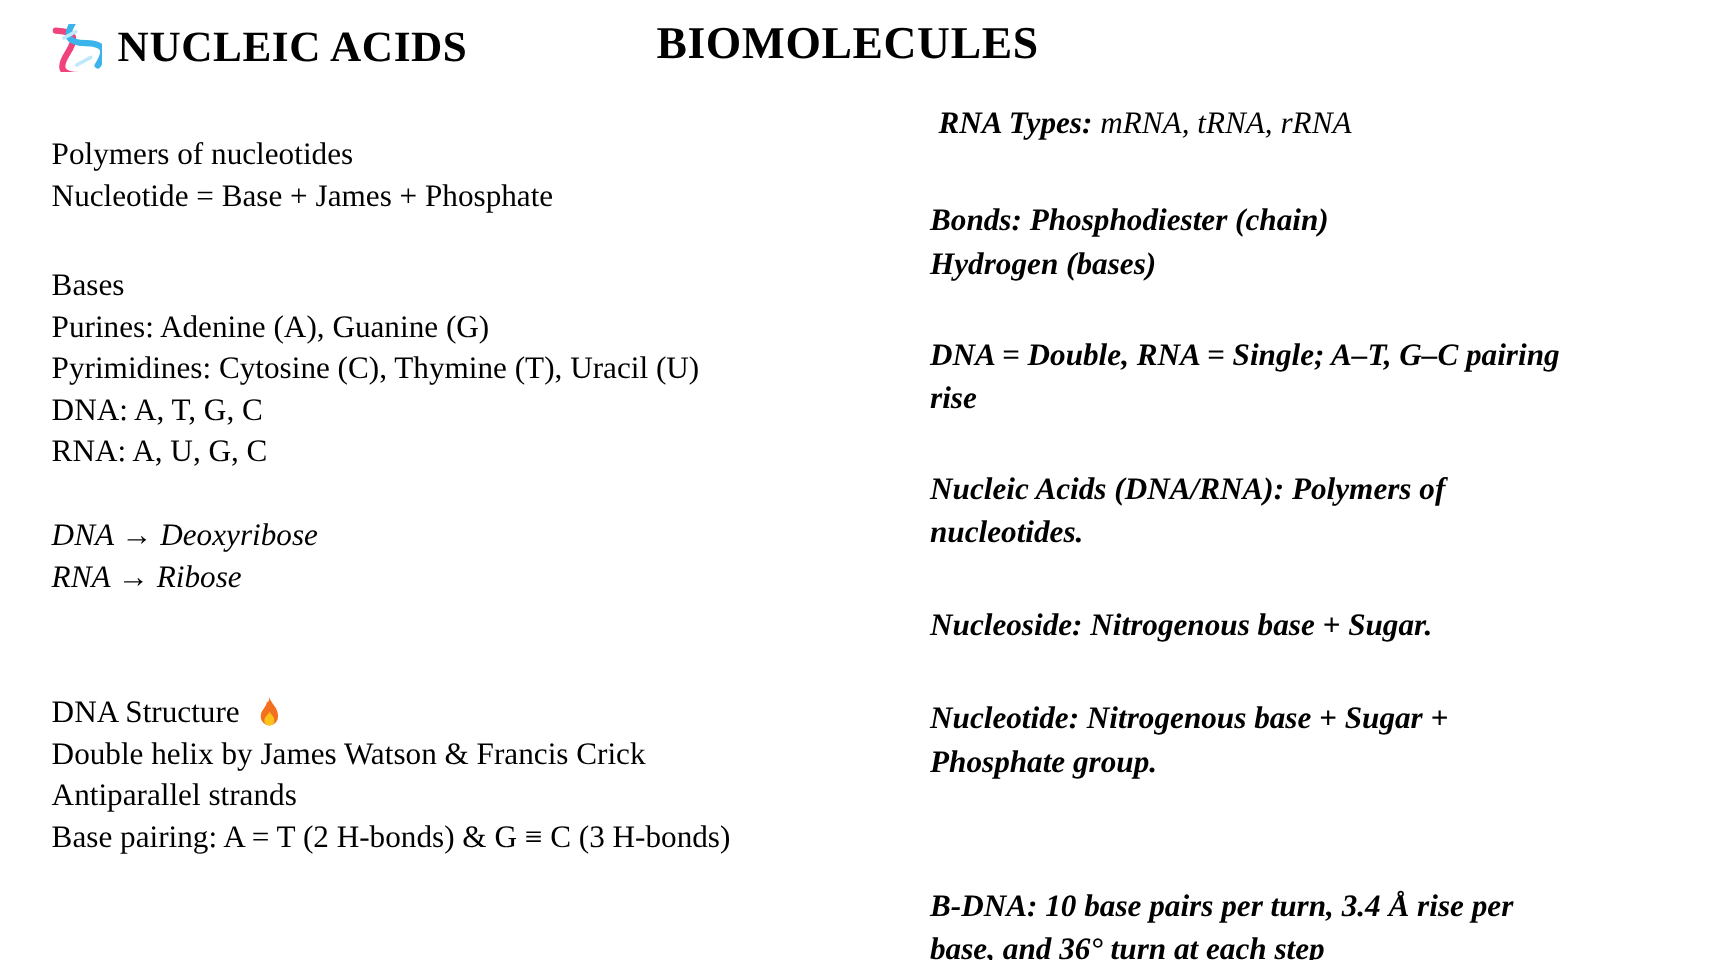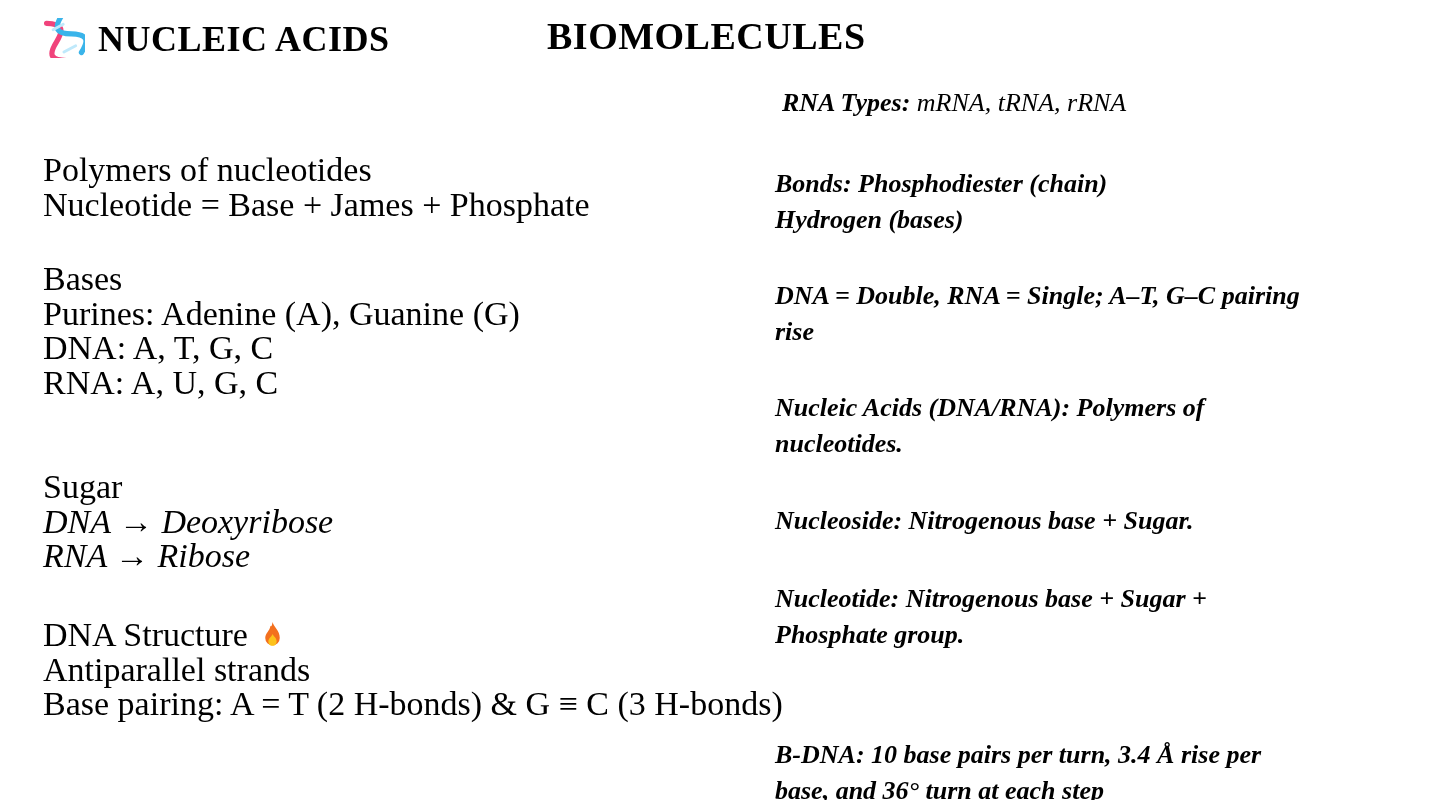--- a/index.html
+++ b/index.html
@@ -7,29 +7,29 @@
   body {
     position: relative;
     overflow: hidden;
     font-family: "Liberation Serif", serif;
     color: #000000;
   }
 
   
   .left-header {
     position: absolute; left: 43px; top: 18px;
-    display: flex; align-items: flex-start; gap: 13px;
+    display: flex; align-items: flex-end; gap: 13px;
   }
   .left-title {
     font-size: 36px; font-weight: bold; letter-spacing: 0.5px;
     white-space: nowrap;
   }
   .left-block {
     position: absolute; left: 43px; width: 730px;
-    font-size: 34px; line-height: 34.5px; margin-top: 41px;
+    font-size: 26px; line-height: 34.5px;
   }
   #intro-block { top: 112px; }
   #bases-block { top: 221px; }
   #sugar-block { top: 429px; }
   #dna-structure-block { top: 577px; }
 
   .b { font-weight: normal; }
   .it { font-style: italic; }
   .line { white-space: nowrap; }
 
@@ -79,40 +79,42 @@
 
 <div class="left-block" id="intro-block">
   <div class="line">Polymers of nucleotides</div>
   <div class="line">Nucleotide = Base + James + Phosphate</div>
 </div>
 
 <div class="left-block" id="bases-block">
   <div class="line b">Bases</div>
   <div class="line"><span class="b">Purines:</span>
     <span>Adenine (A), Guanine (G)</span></div>
+  <div class="line"><span class="b">Pyrimidines:</span>
+    <span>Cytosine (C), Thymine (T), Uracil (U)</span></div>
   <div class="line b">DNA: A, T, G, C</div>
   <div class="line b">RNA: A, U, G, C</div>
 </div>
 
 <div class="left-block" id="sugar-block">
-  <div class="line b">Sugar</div>
   <div class="line it">DNA → Deoxyribose</div>
   <div class="line it">RNA → Ribose</div>
 </div>
 
 <div class="left-block" id="dna-structure-block">
   <div class="heading-row">
     <span class="b">DNA Structure</span>
     <span class="icon-box">
       <svg width="25" height="29" viewBox="0 0 24 28" aria-hidden="true">
         <path d="M12 1 C13.5 6.5 19 9 19 16.5 A7 7 0 0 1 5 16.5 C5 11.5 9.5 9.5 10 4.5 C10.8 6.2 11.7 4 12 1" fill="#f3701e"></path>
         <path d="M12 12.5 C13.5 15.5 16 16 16 20 A4 4 0 0 1 8 20 C8 16.5 10.8 15.8 12 12.5" fill="#fcc21b"></path>
       </svg>
     </span>
   </div>
+  <div class="line">Double helix by James Watson &amp; Francis Crick</div>
   <div class="line">Antiparallel strands</div>
   <div class="line">Base pairing: A = T (2 H-bonds) &amp; G ≡ C (3 H-bonds)</div>
 </div>
 
 <div class="center-title">BIOMOLECULES</div>
 
 <div class="right-block" id="rna-types-block"><span>RNA Types:</span>
   <span class="val-regular">mRNA, tRNA, rRNA</span></div>
 
 <div class="right-block" id="bonds-block">

